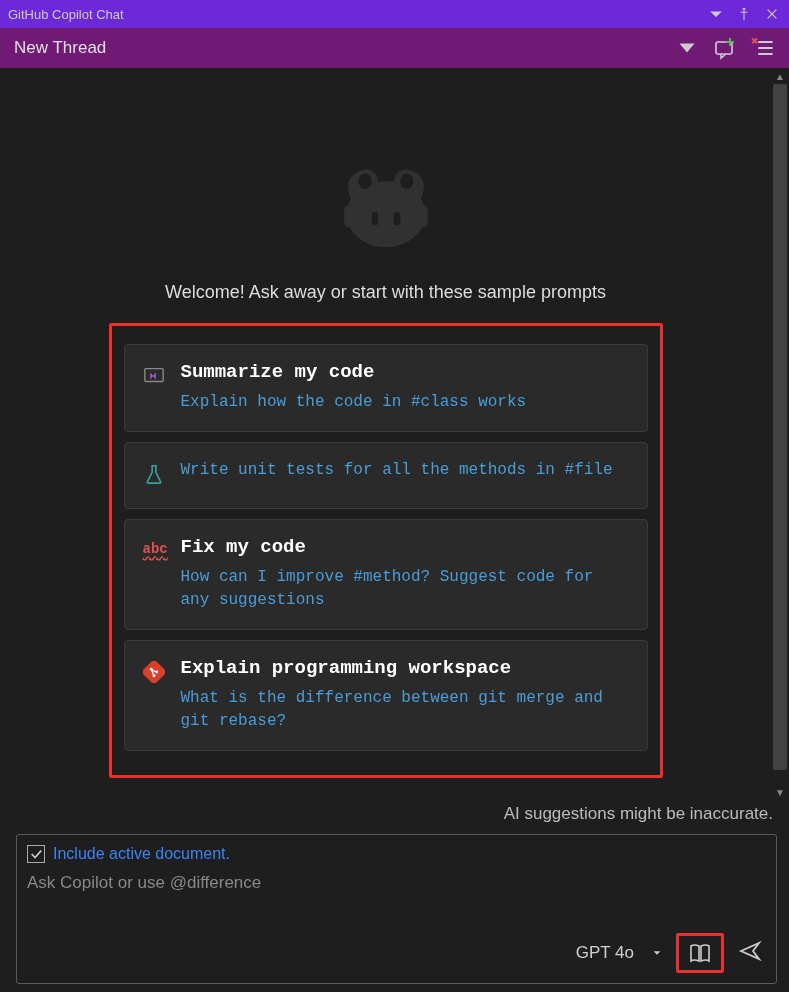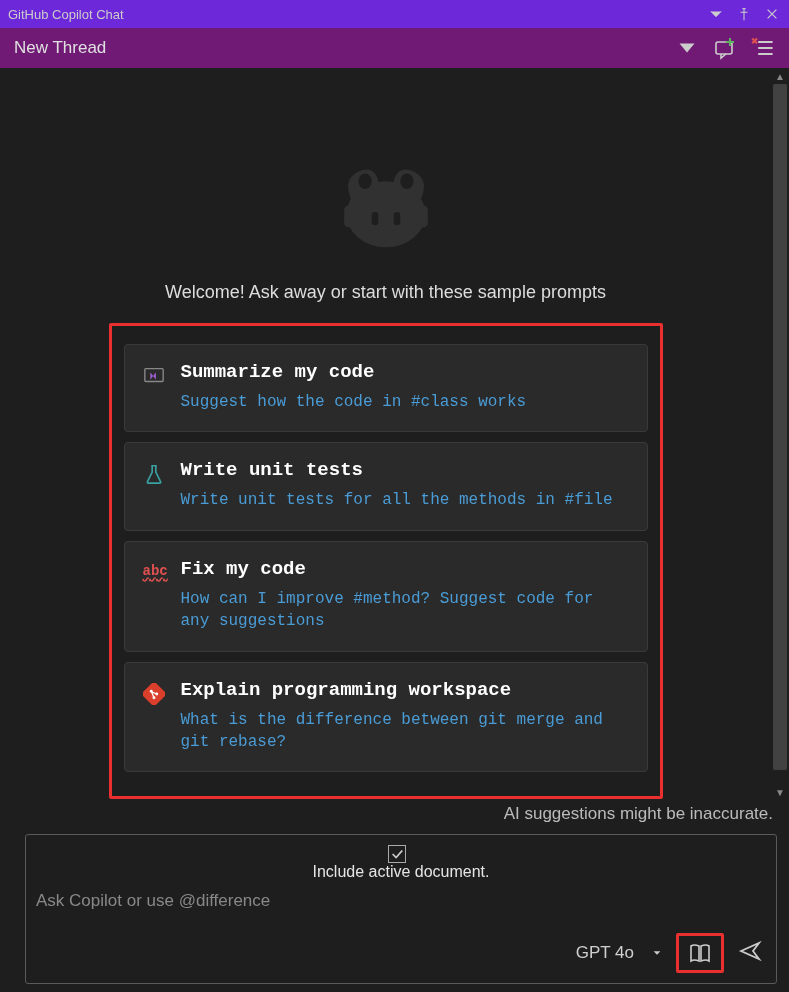--- a/index.html
+++ b/index.html
@@ -28,24 +28,24 @@
   .welcome { text-align:center; font-size: 18px; color: #ddd; margin-top: 26px; margin-bottom: 20px; font-weight: 400; }
 
   .cards-outline { margin: 0 auto; width: 554px; border: 3px solid #e9302f; padding: 8px 6px 14px 6px; border-radius: 2px; }
   .card { background: #2a2a2a; border: 1px solid #3a3a3a; border-radius: 4px; padding: 16px 18px 18px 18px; margin: 10px 6px; display:flex;font-family:Liberation Mono, monospace; }
   .card-icon { width: 30px; flex-shrink:0; padding-top:4px; }
   .card-icon svg { width: 22px; height: 22px; }
   .card-text { flex:1; padding-left: 8px; }
   .card-title { font-size: 19px; font-weight: 600; color: #fff; margin-bottom: 8px; }
   .card-sub { font-size: 16px; color: #4a9cd6; line-height: 1.4; }
 
-  .bottom { position:absolute; bottom:0; left:13px; right:0; height:192px; background:#1e1e1e; padding: 0 12px; }
+  .bottom { position:absolute; bottom:0; left:4px; right:0; height:192px; background:#1e1e1e; padding: 0 12px; }
   .disclaimer { text-align:right; font-size: 17px; color: #bbb; padding: 4px 4px 10px 0; }
   .input-area { border: 1px solid #5a5a5a; border-radius: 3px; height: 150px; background: #1e1e1e; display:flex; flex-direction:column; }
-  .checkbox-row { display:flex; align-items:center; padding: 10px 10px 4px 10px; color:#e5e5e5; font-size:16px;flex-direction:column; }
+  .checkbox-row { display:flex; padding: 10px 10px 4px 10px; color:#3b82f6; font-size:16px; }
   .checkbox { width:18px; height:18px; border:1px solid #aaa; margin-right:8px; display:flex; align-items:center; justify-content:center; color:#ddd; }
   .checkbox svg { width:14px; height:14px; stroke:#ccc; }
   .prompt-input { flex:1; padding: 6px 10px; color:#888; font-size:17px; }
   .input-footer { display:flex; align-items:center; justify-content:flex-end; padding: 6px 14px 10px 10px; }
   .model-sel { color:#d0d0d0; font-size:17px; display:flex; align-items:center; gap:18px; margin-right: 14px;}
   .book-btn { width:48px; height:40px; border:3px solid #e9302f; display:flex; align-items:center; justify-content:center; margin-right: 14px; border-radius:2px;}
   .book-btn svg { width:24px; height:24px; stroke:#ccc; }
   .send-btn svg { width:24px; height:24px; stroke:#ccc; fill:none;}
 
   .abc-icon { font-size:14px; font-weight:bold; color:#e05050; text-decoration: underline wavy #e05050; text-underline-offset: 2px; }
@@ -121,32 +121,31 @@
 
       <div class="card">
         <div class="card-icon">
           <svg viewBox="0 0 24 24" fill="none">
             <rect x="2" y="4" width="20" height="14" rx="1" stroke="#888" stroke-width="1.5"></rect>
             <path d="M8 16 L14 8 L14 16 L8 8 Z" fill="#a060d0"></path>
           </svg>
         </div>
         <div class="card-text">
           <div class="card-title">Summarize my code</div>
-          <div class="card-sub">Suggest how the code in #class works</div>
+          <div class="card-sub">Explain how the code in #class works</div>
         </div>
       </div>
 
       <div class="card">
         <div class="card-icon">
           <svg viewBox="0 0 24 24" fill="none" stroke="#3aa0a0" stroke-width="1.8">
             <path d="M9 3 L15 3 M10 3 L10 10 L5 20 Q4 22 6 22 L18 22 Q20 22 19 20 L14 10 L14 3"></path>
           </svg>
         </div>
         <div class="card-text">
-          <div class="card-title">Write unit tests</div>
           <div class="card-sub">Write unit tests for all the methods in #file</div>
         </div>
       </div>
 
       <div class="card">
         <div class="card-icon">
           <span class="abc-icon">abc</span>
         </div>
         <div class="card-text">
           <div class="card-title">Fix my code</div>

